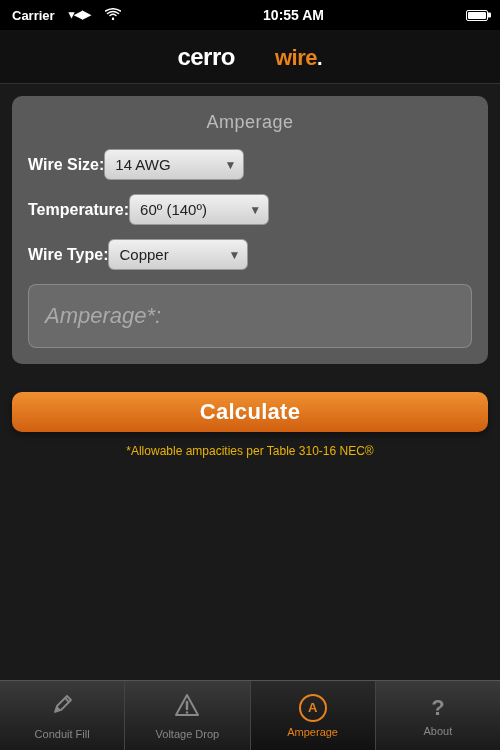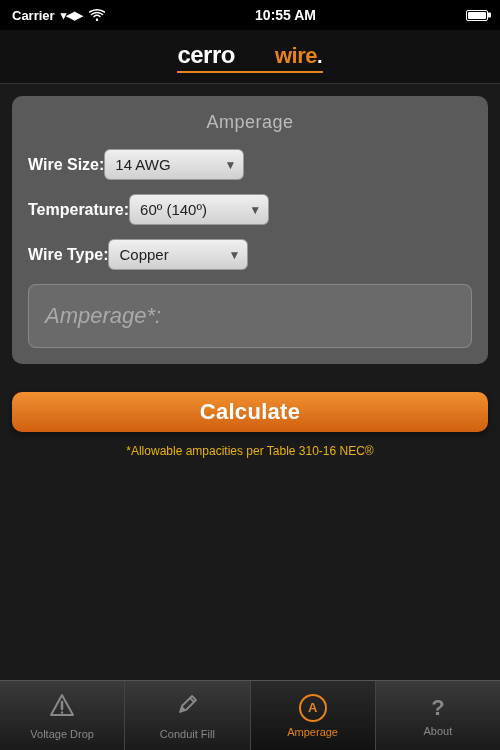--- a/index.html
+++ b/index.html
@@ -18,21 +18,21 @@
       height: 30px;
       display: flex;
       align-items: center;
       justify-content: space-between;
       padding: 0 12px;
       color: #fff;
       font-size: 13px;
       font-weight: 600;
     }
 
-    .status-left { display: flex; align-items: center; gap: 6px; }
+    .status-left { display: flex; gap: 14px; }
     .status-center { font-size: 14px; font-weight: 600; }
     .status-right { display: flex; align-items: center; gap: 4px; }
 
     .wifi-icon { font-size: 11px; }
     .battery-icon {
       width: 22px;
       height: 11px;
       border: 1.5px solid #fff;
       border-radius: 2px;
       position: relative;
@@ -85,21 +85,21 @@
     .logo-wire {
       color: #e8821a;
       font-size: 22px;
       font-weight: 700;
       letter-spacing: -0.5px;
       margin-left: 40px;
     }
 
     .logo-wrapper {
       display: flex;
-      flex-direction: column;
+      flex-direction: row;
       align-items: flex-end;
     }
 
     .logo-underline {
       width: 100%;
       height: 2px;
       background: #e8821a;
       margin-top: 2px;
     }
 
@@ -351,39 +351,39 @@
 
 
 <div id="footnote">*Allowable ampacities per Table 310-16 NEC®</div>
 
 
 <div id="tab-bar">
 
   <div class="tab-item">
     <div class="tab-icon">
       <svg width="26" height="26" viewBox="0 0 26 26">
+        <path d="M6 20 L8 14 L18 4 L22 8 L12 18 Z" fill="none" stroke="#888" stroke-width="1.8" stroke-linejoin="round"></path>
+        <line x1="16" y1="6" x2="20" y2="10" stroke="#888" stroke-width="1.8"></line>
+        <path d="M6 20 L8 14 L12 18 Z" fill="#888"></path>
+      </svg>
+    </div>
+    <span class="tab-label">Conduit Fill</span>
+  </div>
+
+  <div class="tab-item">
+    <div class="tab-icon">
+      <svg width="26" height="26" viewBox="0 0 26 26">
         <polygon points="13,3 24,23 2,23" fill="none" stroke="#888" stroke-width="2" stroke-linejoin="round"></polygon>
         <line x1="13" y1="10" x2="13" y2="17" stroke="#888" stroke-width="2.5" stroke-linecap="round"></line>
         <circle cx="13" cy="20.5" r="1.2" fill="#888"></circle>
       </svg>
     </div>
     <span class="tab-label">Voltage Drop</span>
   </div>
 
-  <div class="tab-item">
-    <div class="tab-icon">
-      <svg width="26" height="26" viewBox="0 0 26 26">
-        <path d="M6 20 L8 14 L18 4 L22 8 L12 18 Z" fill="none" stroke="#888" stroke-width="1.8" stroke-linejoin="round"></path>
-        <line x1="16" y1="6" x2="20" y2="10" stroke="#888" stroke-width="1.8"></line>
-        <path d="M6 20 L8 14 L12 18 Z" fill="#888"></path>
-      </svg>
-    </div>
-    <span class="tab-label">Conduit Fill</span>
-  </div>
-
   <div class="tab-item active">
     <div class="amperage-tab-icon">
       <span>A</span>
     </div>
     <span class="tab-label">Amperage</span>
   </div>
 
   <div class="tab-item">
     <div class="tab-icon" style="font-size:22px; color:#888; font-weight:700;">?</div>
     <span class="tab-label">About</span>

